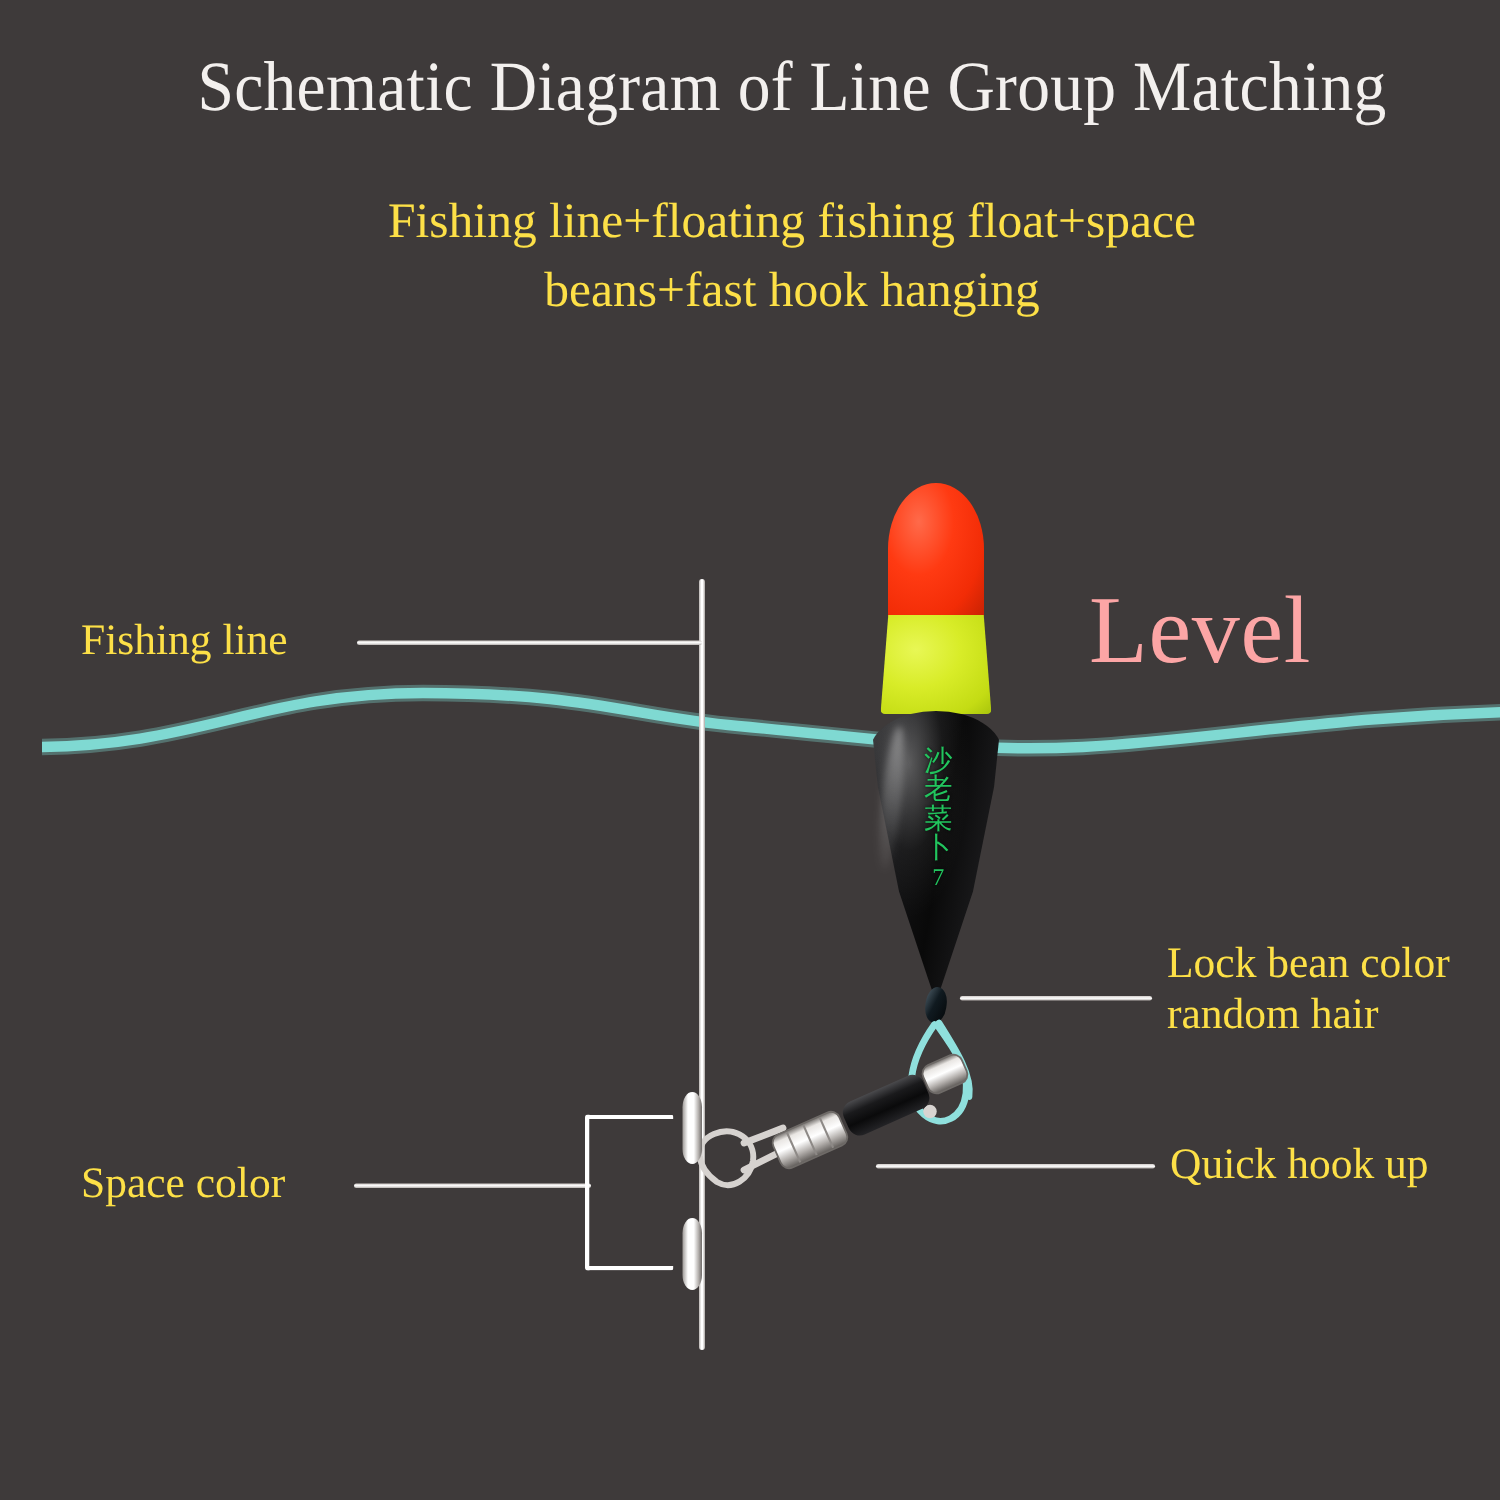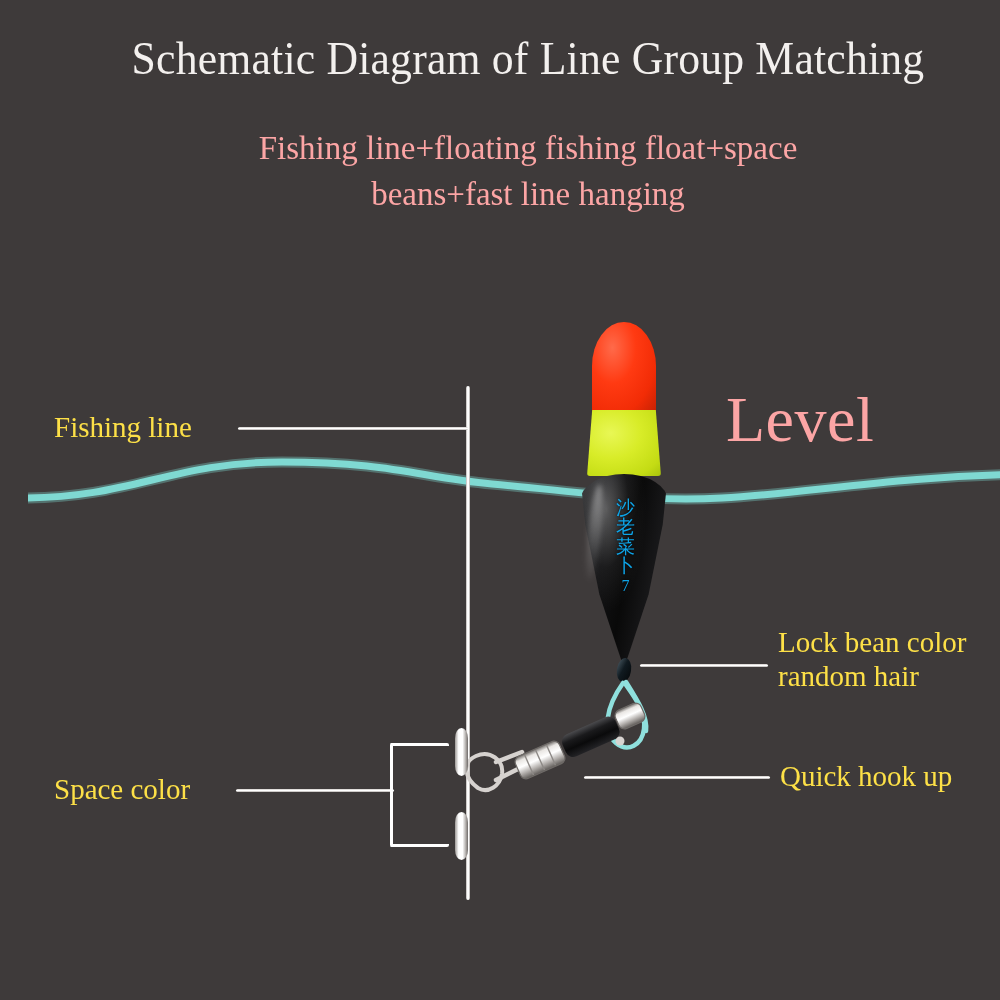--- a/index.html
+++ b/index.html
@@ -35,21 +35,21 @@
     white-space: nowrap;
     color: #f3f0ee;
   }
   #subtitle {
     position: absolute;
     left: 140px; top: 126px;
     width: 720px;
     text-align: center;
     font-size: 33px;
     line-height: 1.38;
-    color: #fca5a5;
+    color: #fde047;
   }
 
   
   #wave {
     position: absolute;
     left: -6px; top: 440px;
     width: 1012px;
     height: 100px;
     pointer-events: none;
   }
@@ -107,21 +107,21 @@
     filter: blur(2.5px);
     transform: rotate(6deg);
   }
   .float-brand {
     position: absolute;
     left: 34px; top: 176px;
     width: 30px;
     text-align: center;
     font-size: 19px;
     line-height: 1.02;
-    color: #0ea5e9;
+    color: #22c55e;
     font-family: "DejaVu Sans", sans-serif;
     text-shadow: 0 0 2px rgba(0,0,0,0.7);
     letter-spacing: -1px;
   }
   .float-brand .num {
     display: block;
     font-size: 16px;
     margin-top: 2px;
     font-family: "Liberation Serif", serif;
   }
@@ -196,21 +196,21 @@
   }
 </style>
 </head>
 <body>
 
 <div id="stage">
 
   <div id="title">Schematic Diagram of Line Group Matching</div>
   <div id="subtitle">
     <div>Fishing line+floating fishing float+space</div>
-    <div>beans+fast line hanging</div>
+    <div>beans+fast hook hanging</div>
   </div>
 
   <svg id="wave" viewBox="0 0 1012 100" preserveAspectRatio="none">
     <path d="M0,58 C 110,58 150,22 260,22 C 370,22 400,38 470,44
              C 560,52 620,62 700,58 C 790,53 870,36 1012,34" fill="none" stroke="#7fd9d2" stroke-width="11" stroke-linecap="round" opacity="0.35"></path>
     <path d="M0,58 C 110,58 150,22 260,22 C 370,22 400,38 470,44
              C 560,52 620,62 700,58 C 790,53 870,36 1012,34" fill="none" stroke="#7fd9d2" stroke-width="7" stroke-linecap="round"></path>
   </svg>
 
   <div id="fishing-line"></div>

